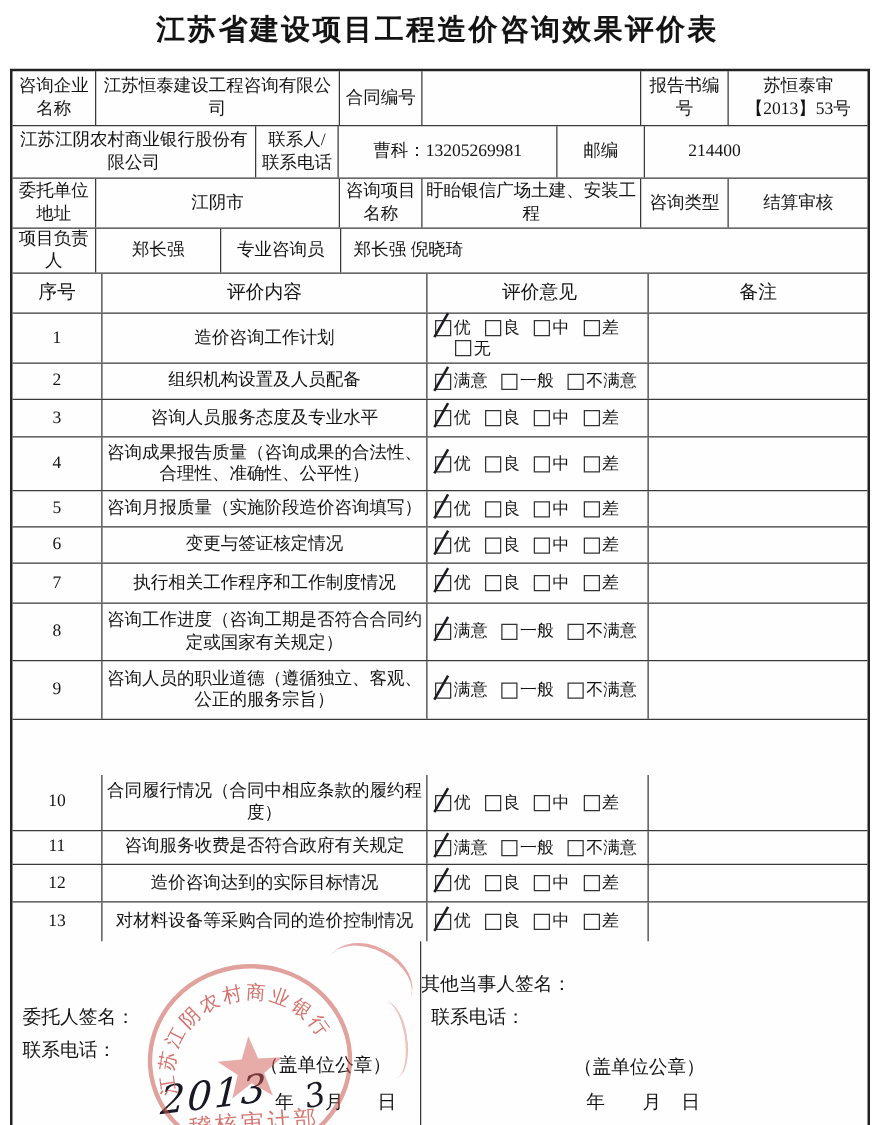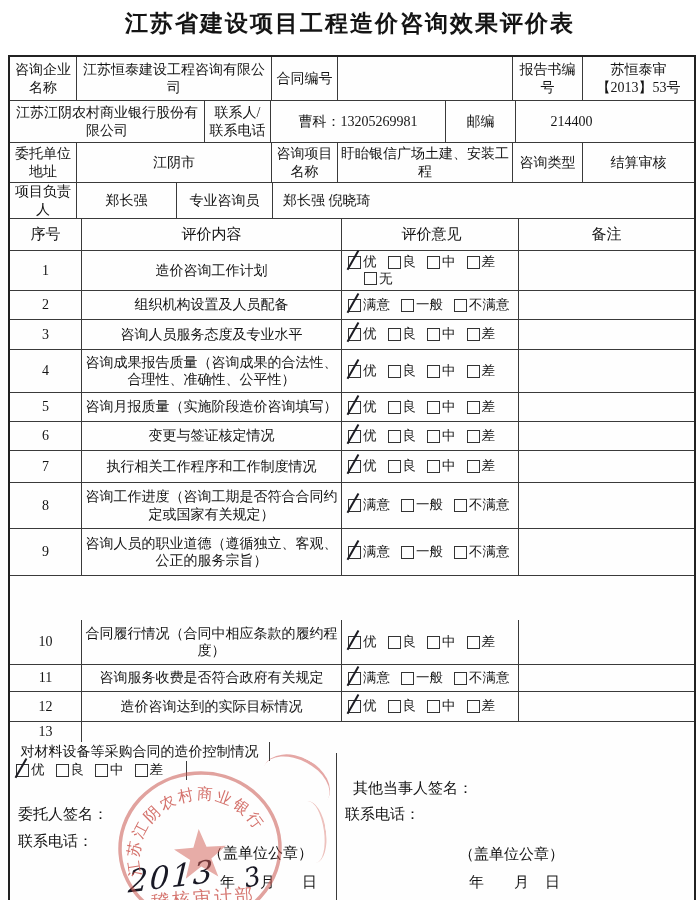--- a/index.html
+++ b/index.html
@@ -339,21 +339,21 @@
             <span class="box"></span>
             <span>中</span>
           </span>
           <span class="option">
             <span class="box"></span>
             <span>差</span>
           </span>
         </div>
         <div class="cell c-remark"></div>
       </div>
-      <div class="row" style="height: 31px; flex-direction: column;">
+      <div class="row" style="height: 31px;">
         <div class="cell c-no">13</div>
         <div class="cell c-content">对材料设备等采购合同的造价控制情况</div>
         <div class="cell c-op">
           <span class="option checked">
             <span class="box"></span>
             <span>优</span>
           </span>
           <span class="option">
             <span class="box"></span>
             <span>良</span>
@@ -392,21 +392,21 @@
         </defs>
         <text font-size="15.5" fill="rgba(201,78,70,0.8)" letter-spacing="2.5">
           <textPath href="#arcpath" startOffset="2" id="stamp-arc-text">江苏江阴农村商业银行</textPath>
         </text>
         <path d="M 86 60 L 92.6 78.2 L 112 78.6 L 96.6 90.2 L 102.3 108.7 L 86 97.6 L 69.7 108.7 L 75.4 90.2 L 60 78.6 L 79.4 78.2 Z" fill="rgba(208,90,80,0.5)"></path>
         <text x="86" y="135" text-anchor="middle" font-size="18" letter-spacing="3" fill="rgba(201,78,70,0.78)" id="stamp-bottom-text">稽核审计部</text>
       </svg>
     </div>
 
     <div class="cell f-cell f-right">
-      <span class="abs" style="left:16px;top:26px;">其他当事人签名：</span>
+      <span class="abs" style="left:0;top:26px;">其他当事人签名：</span>
       <span class="abs" style="left:8px;top:52px;">联系电话：</span>
       <span class="abs" style="left:122px;top:92px;">（盖单位公章）</span>
       <span class="abs" style="left:132px;top:120px;">年</span>
       <span class="abs" style="left:177px;top:120px;">月</span>
       <span class="abs" style="left:208px;top:120px;">日</span>
     </div>
   </div>
 
 </div>
 

